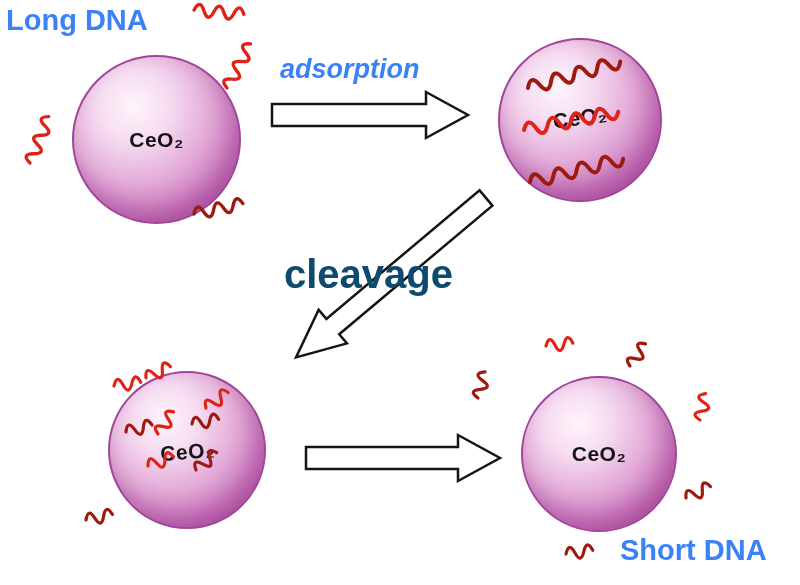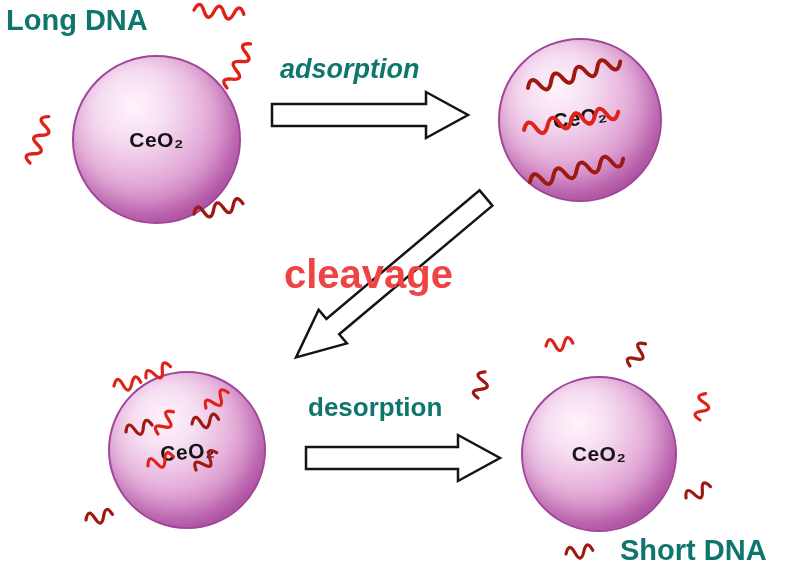--- a/index.html
+++ b/index.html
@@ -40,27 +40,27 @@
     color: #141414;
     letter-spacing: 0.5px;
     user-select: none;
   }
   #sphere-tr .particle-label { transform: rotate(-8deg) translateY(-2px); }
   #sphere-bl .particle-label { transform: rotate(-5deg) translateY(2px); }
   .txt {
     position: absolute;
     z-index: 3;
     font-weight: bold;
-    color: #0f766e;
+    color: #3b82f6;
     white-space: nowrap;
     user-select: none;
   }
   .long-dna-label   { left: 6px;   top: 4px;   font-size: 29px; }
   .adsorption-label { left: 280px; top: 54px;  font-size: 27px; font-style: italic; }
-  .cleavage-label   { left: 284px; top: 252px; font-size: 40px; color: #ef4444; }
+  .cleavage-label   { left: 284px; top: 252px; font-size: 40px; color: #0c4a6e; }
   .desorption-label { left: 308px; top: 392px; font-size: 26px; }
   .short-dna-label  { left: 620px; top: 534px; font-size: 29px; }
 </style>
 </head>
 <body>
 
 <div class="canvas">
 
   <div class="sphere" id="sphere-tl">
     <span class="particle-label">CeO₂</span>
@@ -109,16 +109,15 @@
     <use href="#waveshort" transform="translate(546,346) rotate(-6)" stroke="#e02318"></use>
     <use href="#waveshort" transform="translate(630,366) rotate(-55)" stroke="#9e1a10"></use>
     <use href="#waveshort" transform="translate(700,420) rotate(-78)" stroke="#e02318"></use>
     <use href="#waveshort" transform="translate(686,498) rotate(-25)" stroke="#9e1a10"></use>
     <use href="#waveshort" transform="translate(566,554) rotate(-8)" stroke="#9e1a10"></use>
   </svg>
 
   <div class="txt long-dna-label">Long DNA</div>
   <div class="txt adsorption-label">adsorption</div>
   <div class="txt cleavage-label">cleavage</div>
-  <div class="txt desorption-label">desorption</div>
   <div class="txt short-dna-label">Short DNA</div>
 
 </div>
 
 </body></html>

